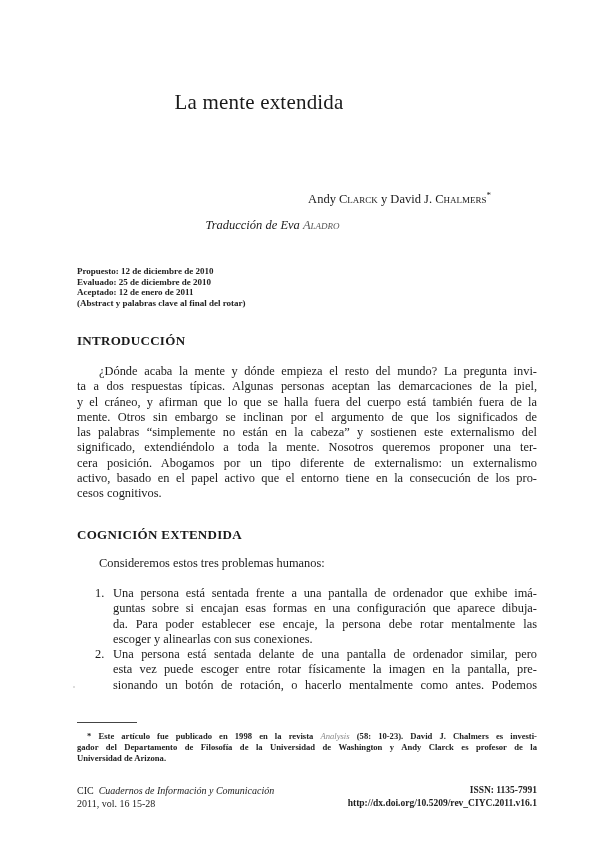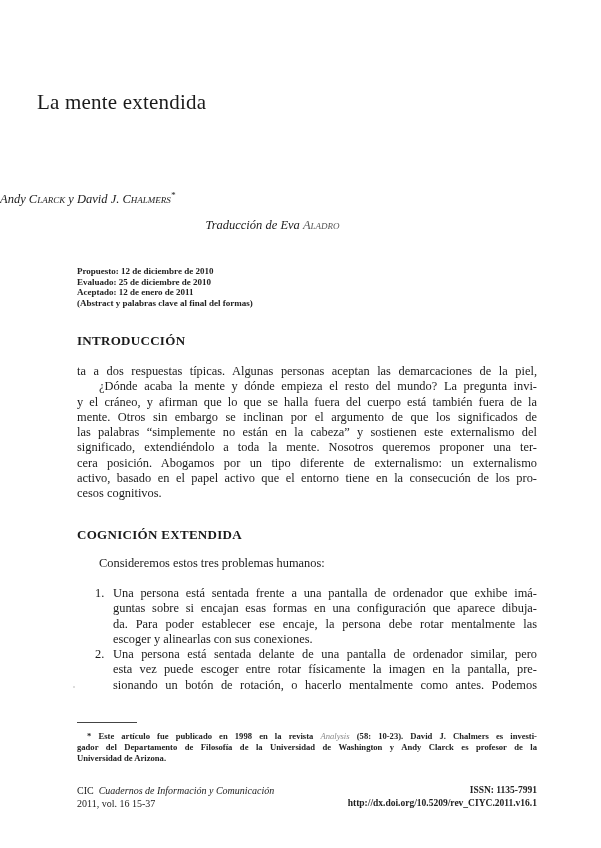--- a/index.html
+++ b/index.html
@@ -2,27 +2,26 @@
 <html><head>
   <meta charset="utf-8">
   <style>
     html, body { margin: 0; padding: 0; background: #ffffff; }
     body {
       width: 601px; height: 848px; position: relative; overflow: hidden;
       font-family: "Liberation Serif", "DejaVu Serif", serif; color: #1a1a1a;
     }
     .page { position: absolute; left: 0; top: 0; width: 601px; height: 848px; background: #fff; }
     .title {
-      position: absolute; top: 90px; left: 0; width: 518px; text-align: left;
-      font-size: 21px; letter-spacing: 0.2px; color: #1a1a1a; margin-left: 37px;
+      position: absolute; top: 90px; left: 0; width: 518px; text-align: center;
+      font-size: 21px; letter-spacing: 0.2px; color: #1a1a1a;
     }
     .authors {
-      position: absolute; top: 190px; left: 0; width: 491px; text-align: left;
+      position: absolute; top: 190px; left: 0; width: 491px; text-align: right;
       font-size: 12.5px;
-      font-style: italic;
     }
     .sc { font-variant: small-caps; }
     .sup { font-size: 9px; vertical-align: super; }
     .translation {
       position: absolute; top: 218px; left: 0; width: 545px; text-align: center;
       font-size: 12.5px; font-style: italic;
     }
     .translation .sc { font-style: italic; color: #555; }
     .meta {
       position: absolute; top: 266px; left: 77px; font-size: 9px; line-height: 10.5px;
@@ -76,28 +75,28 @@
 
   <div class="translation">
     <span>Traducción de Eva</span>
     <span class="sc">Aladro</span>
   </div>
 
   <div class="meta">
     <div>Propuesto: 12 de diciembre de 2010</div>
     <div>Evaluado: 25 de diciembre de 2010</div>
     <div>Aceptado: 12 de enero de 2011</div>
-    <div>(Abstract y palabras clave al final del formas)</div>
+    <div>(Abstract y palabras clave al final del rotar)</div>
   </div>
 
   <div class="h2" style="top:333px;">INTRODUCCIÓN</div>
 
   <div class="para" style="top:364px;">
+    <span class="ln first">¿Dónde acaba la mente y dónde empieza el resto del mundo? La pregunta invi-</span>
     <span class="ln">ta a dos respuestas típicas. Algunas personas aceptan las demarcaciones de la piel,</span>
-    <span class="ln first">¿Dónde acaba la mente y dónde empieza el resto del mundo? La pregunta invi-</span>
     <span class="ln">y el cráneo, y afirman que lo que se halla fuera del cuerpo está también fuera de la</span>
     <span class="ln">mente. Otros sin embargo se inclinan por el argumento de que los significados de</span>
     <span class="ln">las palabras “simplemente no están en la cabeza” y sostienen este externalismo del</span>
     <span class="ln">significado, extendiéndolo a toda la mente. Nosotros queremos proponer una ter-</span>
     <span class="ln">cera posición. Abogamos por un tipo diferente de externalismo: un externalismo</span>
     <span class="ln">activo, basado en el papel activo que el entorno tiene en la consecución de los pro-</span>
     <span class="ln last">cesos cognitivos.</span>
   </div>
 
   <div class="h2" style="top:527px;">COGNICIÓN EXTENDIDA</div>
@@ -125,21 +124,21 @@
   <div class="fn-rule"></div>
 
   <div class="footnote">
     <span class="ln first"><span>*</span> <span>Este artículo fue publicado en 1998 en la revista </span><span class="journal">Analysis</span><span> (58: 10-23). David J. Chalmers es investi-</span></span>
     <span class="ln">gador del Departamento de Filosofía de la Universidad de Washington y Andy Clarck es profesor de la</span>
     <span class="ln last">Universidad de Arizona.</span>
   </div>
 
   <div class="footer-left">
     <div><span>CIC</span>&nbsp; <span class="jname">Cuadernos de Información y Comunicación</span></div>
-    <div>2011, vol. 16 15-37</div>
+    <div>2011, vol. 16 15-28</div>
   </div>
 
   <div class="footer-right">
     <div>ISSN: 1135-7991</div>
     <div>http://dx.doi.org/10.5209/rev_CIYC.2011.v16.1</div>
   </div>
 
 </div>
 
 </body></html>

